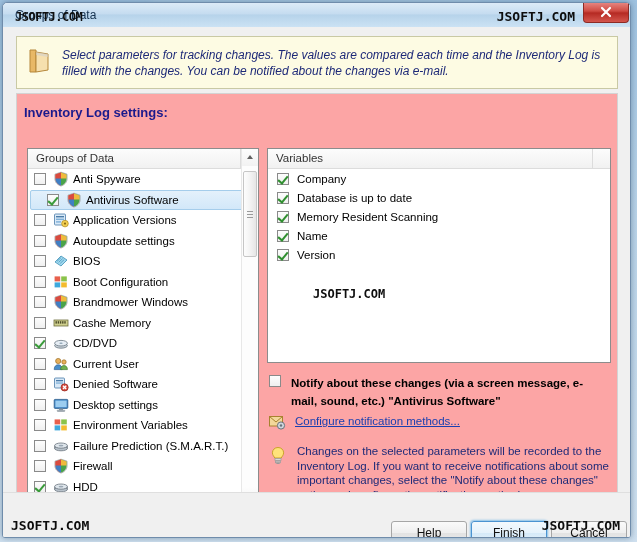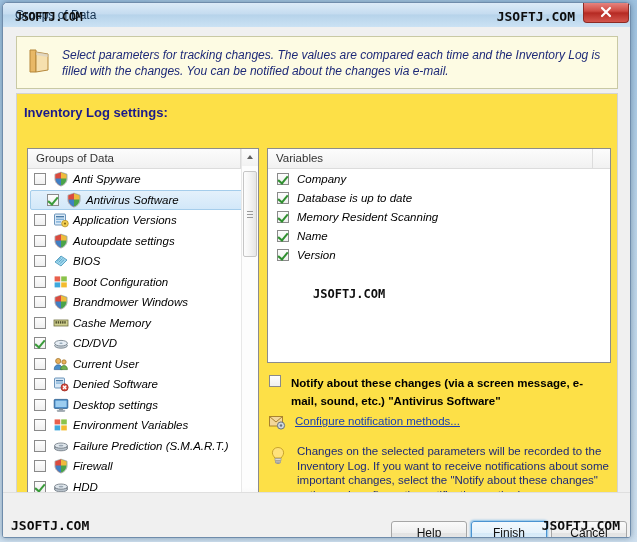--- a/index.html
+++ b/index.html
@@ -101,21 +101,21 @@
     color: #1e2a78;
     line-height: 16px;
     font-style: italic;
   }
 
   
   .content {
     position: absolute;
     left: 13px; top: 66px;
     width: 602px; height: 419px;
-    background: #fde047;
+    background: #fca5a5;
     border: 1px solid #d3d3d3;
     box-sizing: border-box;
   }
   .section-title {
     position: absolute;
     left: 7px; top: 11px;
     font-size: 13px; font-weight: bold;
     color: #1a1a8c;
   }
 
@@ -143,21 +143,20 @@
     font-size: 11.5px; color: #333;
   }
   .lb-header-split {
     position: absolute; right: 17px; top: 0; bottom: 0;
     width: 1px; background: #dcdcdc;
   }
   .lb-body {
     position: absolute;
     left: 0; top: 20px; right: 0; bottom: 0;
     overflow: hidden;
-    font-style: italic;
   }
 
   
   .row {
     position: relative;
     height: 20.5px;
     display: flex;
     align-items: center;
     padding-left: 6px;
     box-sizing: border-box;

